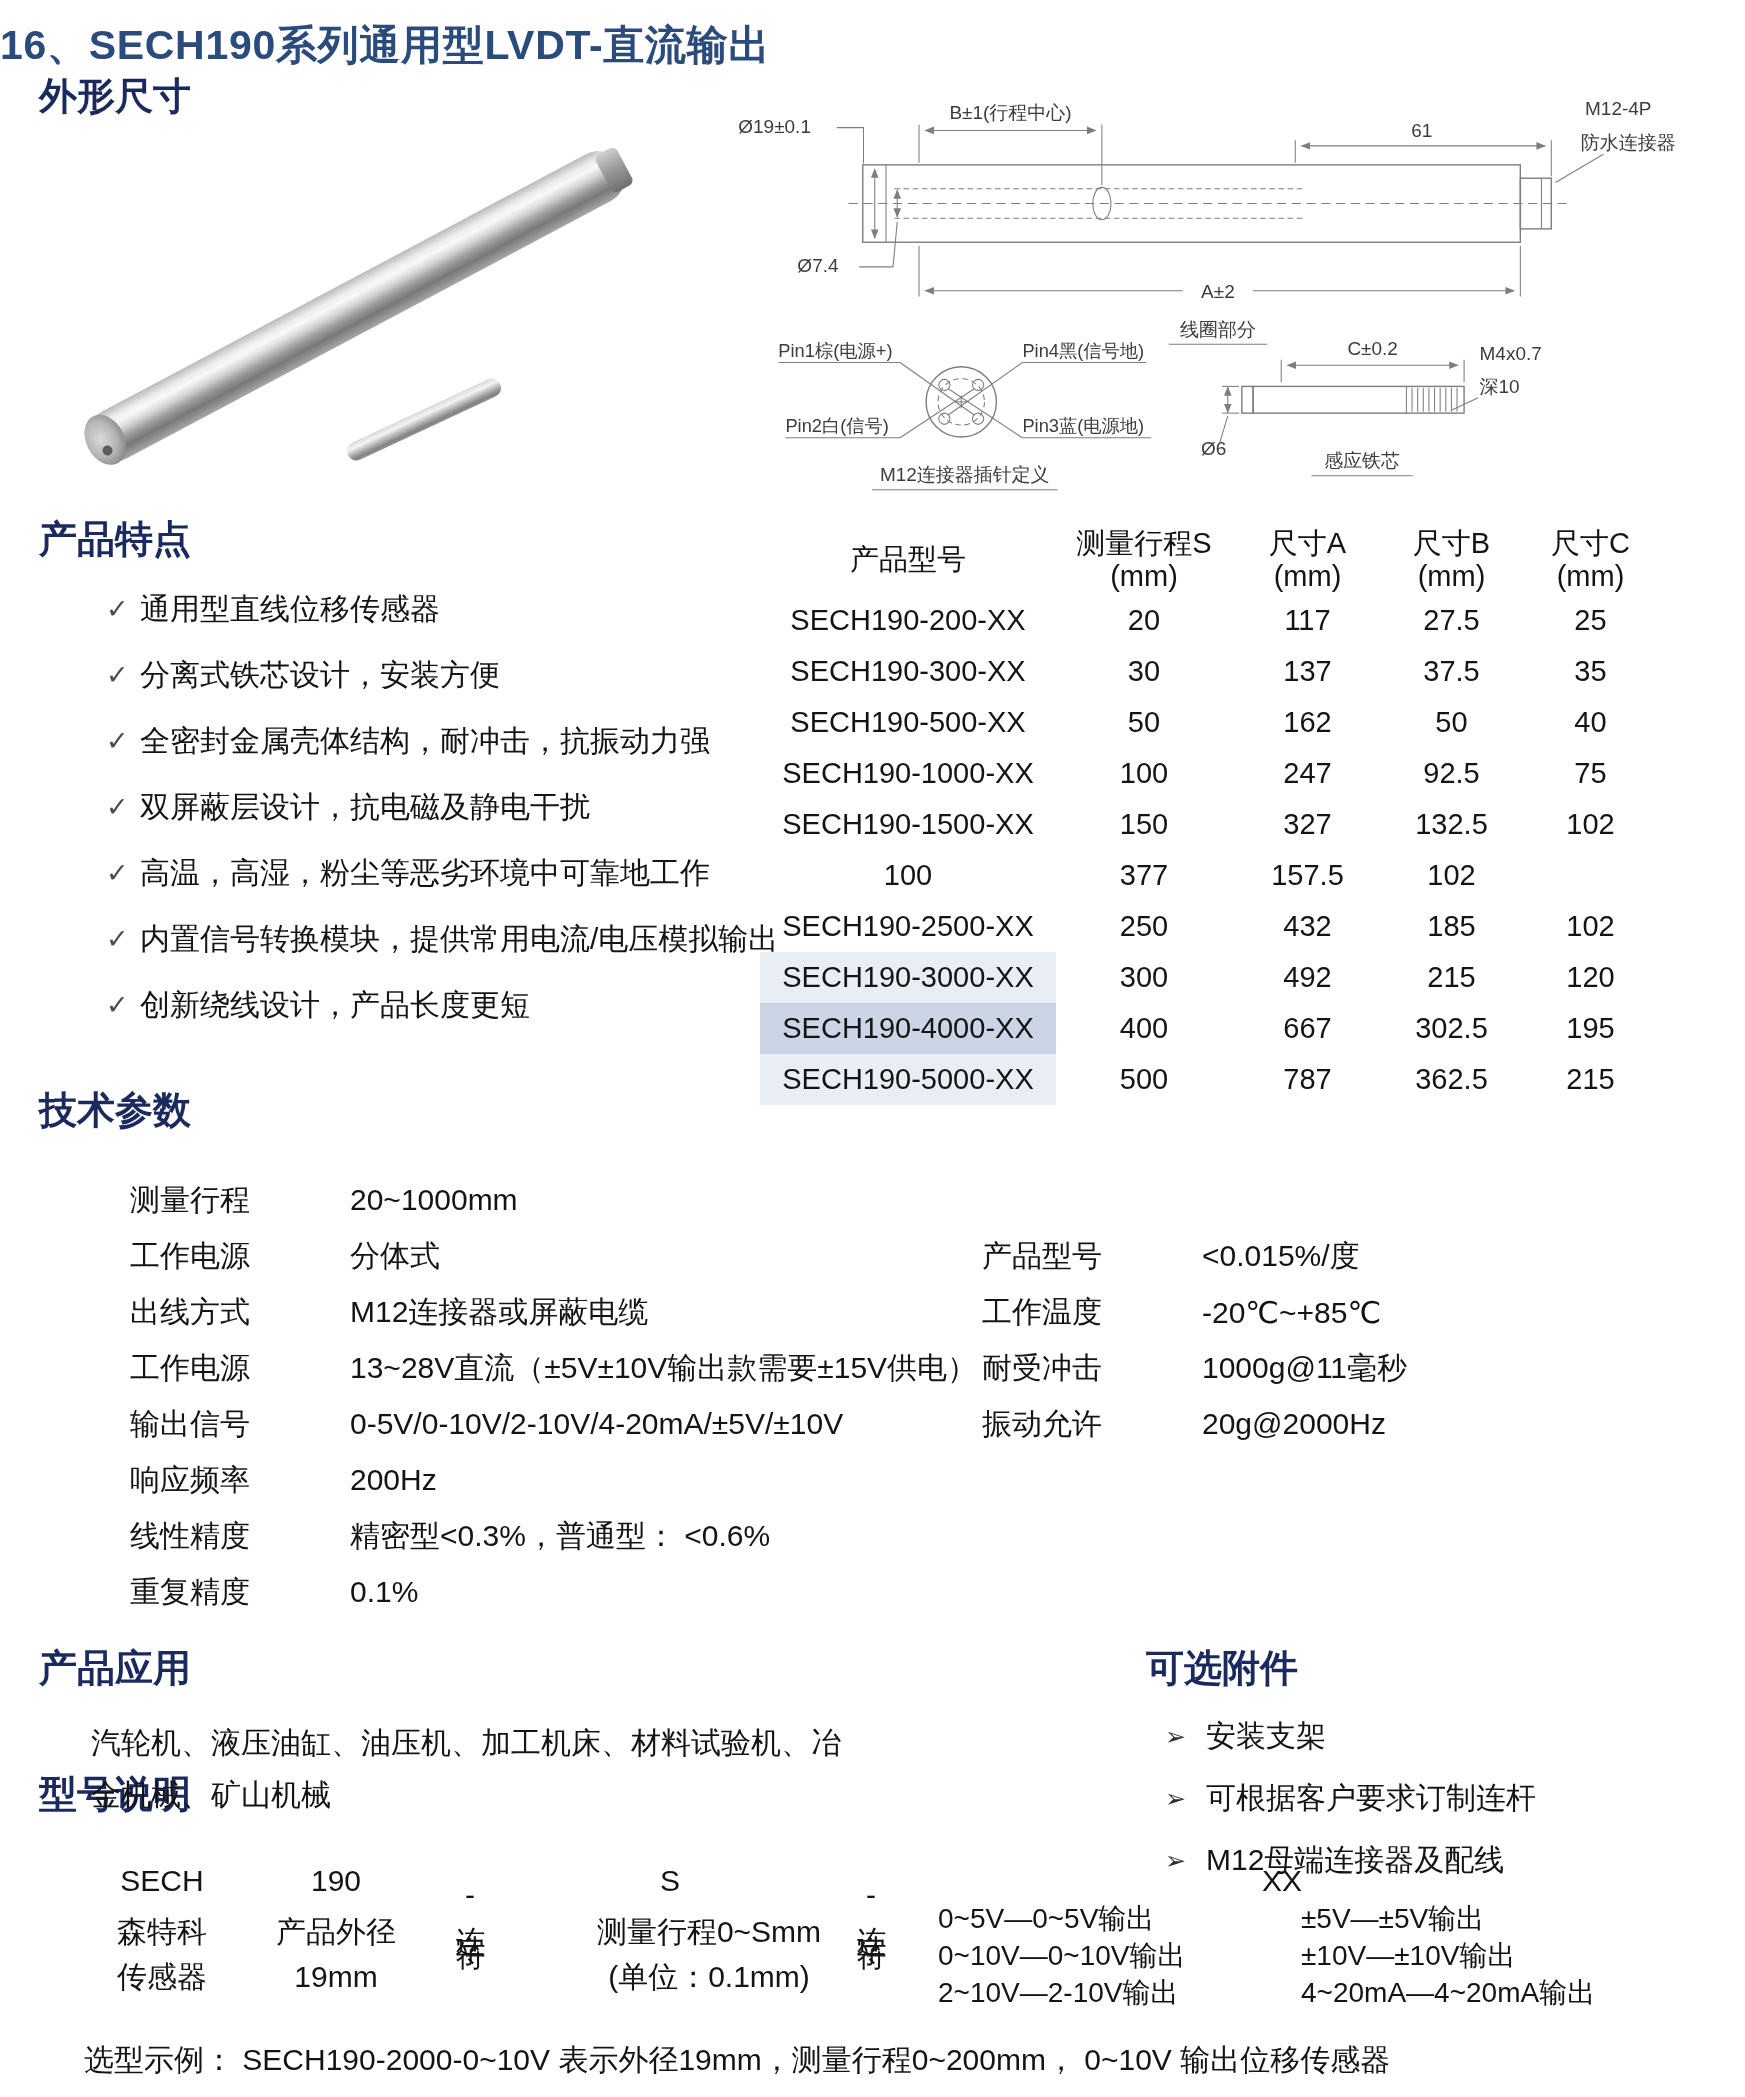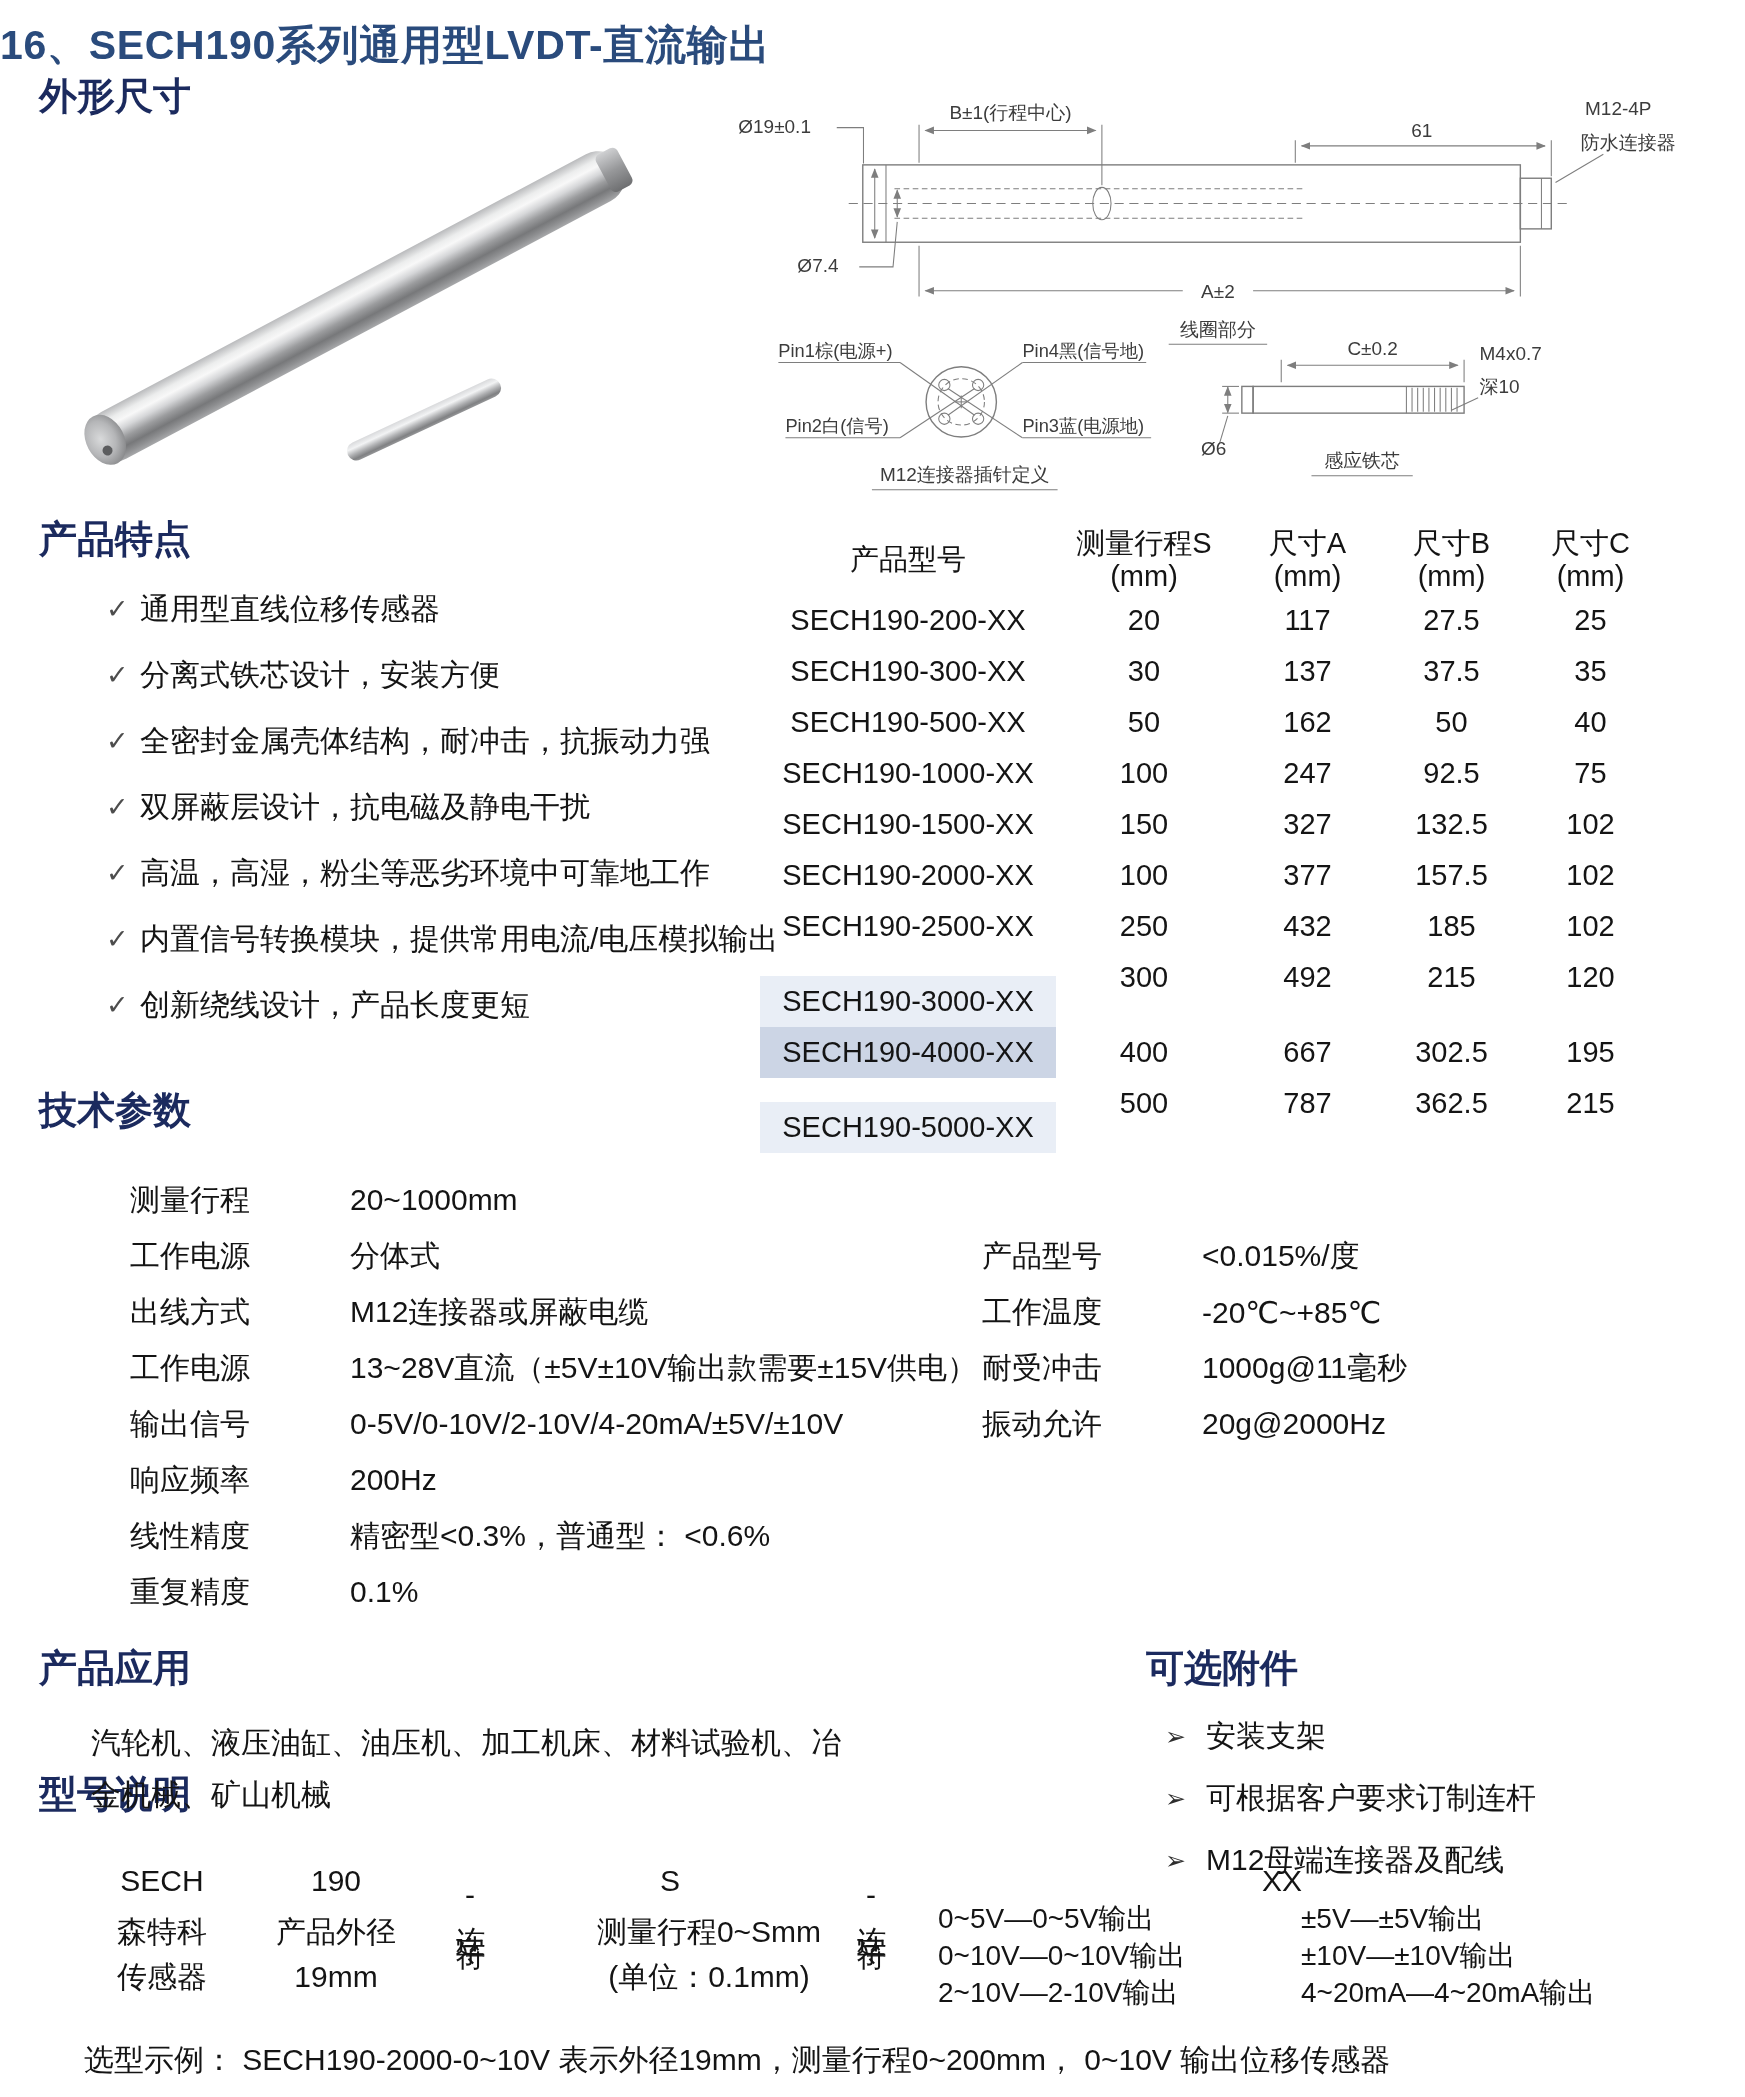--- a/index.html
+++ b/index.html
@@ -56,21 +56,21 @@
   .feat{height:66px;display:flex;align-items:center;}
   .check{color:var(--c-check);font-size:27px;width:34px;flex:0 0 34px;}
   .feat-text{font-size:30px;color:var(--c-text);white-space:nowrap;}
   
   .table{left:760px;top:525px;}
   .trow{display:grid;grid-template-columns:296px 176px 151px 137px 141px;}
   .cell{display:flex;flex-direction:column;align-items:center;justify-content:center;
         text-align:center;font-size:29px;color:var(--c-text);}
   .thead .cell{height:70px;line-height:1.15;}
   .tdata .cell{height:51px;}
-  .hl-light{background:var(--c-highlight-light);margin-top:24px;}
+  .hl-light{background:var(--c-highlight-light);}
   .hl-mid{background:var(--c-highlight-mid);}
   
   .specs-left{left:130px;top:1172px;}
   .specs-right{left:982px;top:1228px;}
   .spec-row{display:flex;align-items:center;height:56px;font-size:30px;white-space:nowrap;}
   .spec-label{width:176px;flex:0 0 176px;}
   .spec-value{margin-left:44px;}
   
   .apps{left:91px;top:1717px;font-size:30px;line-height:52px;white-space:nowrap;}
   .accessories{left:1165px;top:1705px;}
@@ -290,21 +290,20 @@
       <div class="cell">75</div>
   </div>
   <div class="trow tdata">
     <div class="cell">SECH190-1500-XX</div>
       <div class="cell">150</div>
       <div class="cell">327</div>
       <div class="cell">132.5</div>
       <div class="cell">102</div>
   </div>
   <div class="trow tdata">
-    <div class="cell">SECH190-2000-XX</div>
       <div class="cell">100</div>
       <div class="cell">377</div>
       <div class="cell">157.5</div>
       <div class="cell">102</div>
   </div>
   <div class="trow tdata">
     <div class="cell">SECH190-2500-XX</div>
       <div class="cell">250</div>
       <div class="cell">432</div>
       <div class="cell">185</div>

